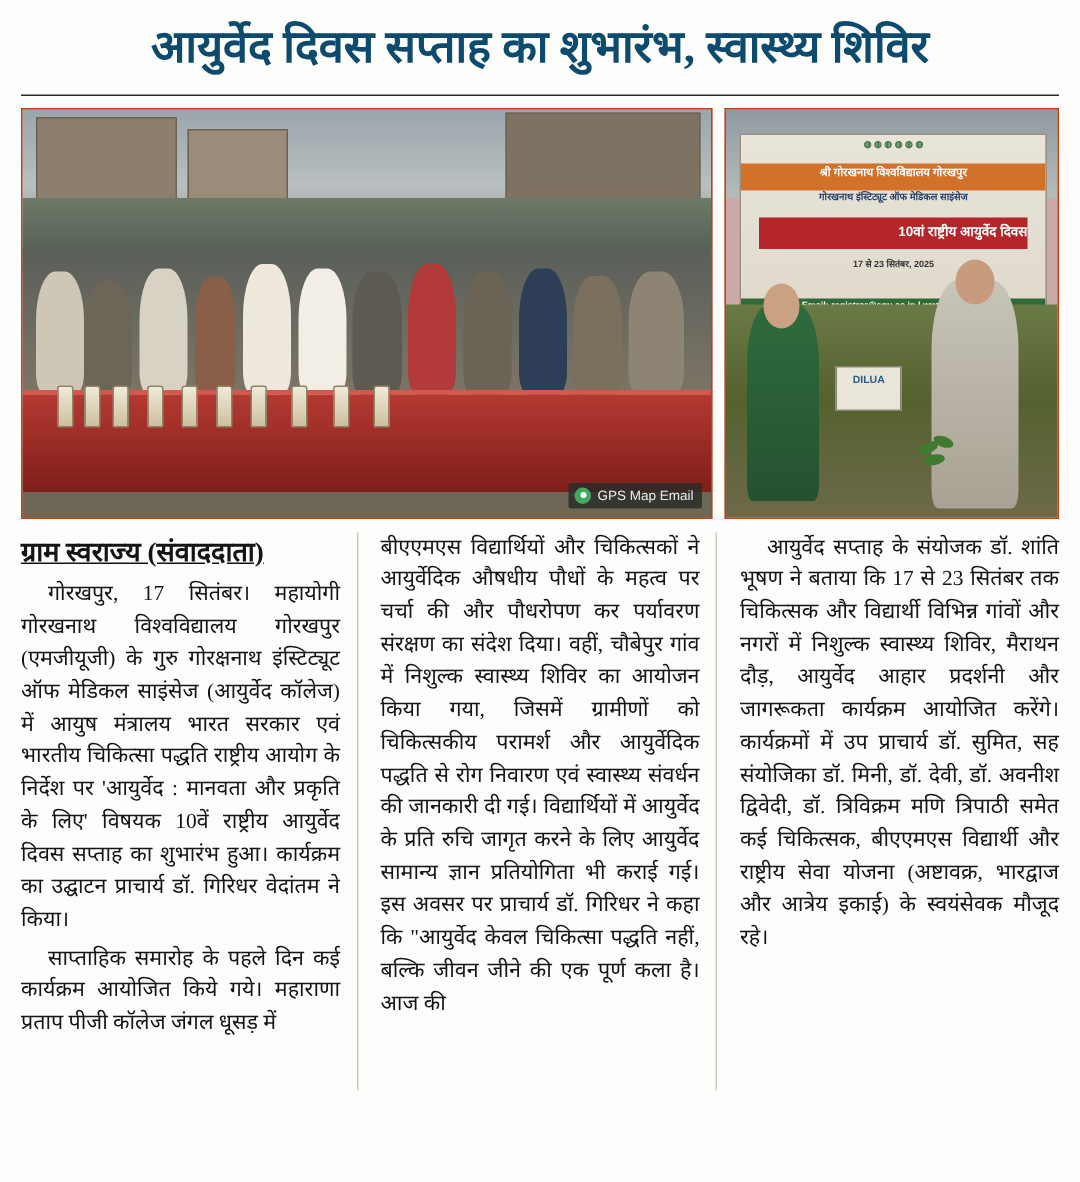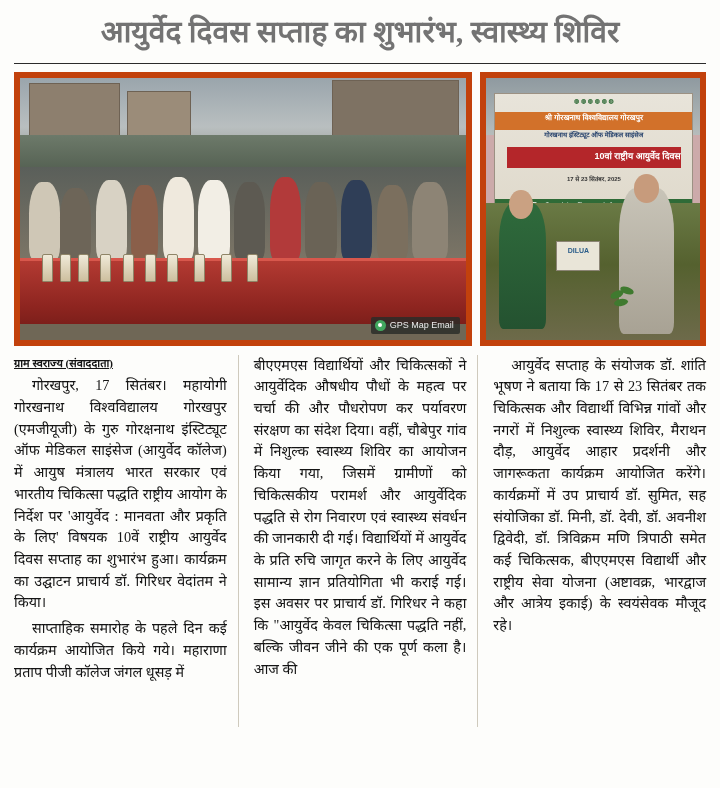--- a/index.html
+++ b/index.html
@@ -22,41 +22,41 @@
     padding: 10px 14px 8px 14px;
     background: #fdfdfb;
   }
   .headline {
     text-align: center;
     font-family: "Liberation Serif", serif;
     font-weight: bold;
     font-size: 30px;
     line-height: 1.35;
     letter-spacing: 0px;
-    color: #737373;
+    color: #0c4a6e;
     padding: 2px 2px 6px 2px;
   }
   .headline .line {
     display: block;
   }
   .rule {
     border: none;
     border-top: 1px solid #2b2b2b;
     margin: 4px 0 8px 0;
   }
   
   .photos {
     display: flex;
     gap: 8px;
     height: 274px;
   }
   .photo {
     position: relative;
     overflow: hidden;
-    border: 6px solid #c2410c;
+    border: 1px solid #c2410c;
     background: #caa;
   }
   .photo-left { width: 462px; }
   .photo-right { width: 222px; }
 
   
   .sky-l {
     position: absolute; left: 0; top: 0; width: 100%; height: 34%;
     background: linear-gradient(180deg,#9aa5ac 0%, #b9bfc0 55%, #8d8f86 100%);
   }
@@ -188,21 +188,21 @@
     font-family: "Liberation Serif", serif;
     position: relative;
   }
   .col + .col {
     padding-left: 15px;
     border-left: 1px solid #cfcabd;
     margin-left: -1px;
   }
   .byline {
     font-weight: bold;
-    font-size: 11px;
+    font-size: 18px;
     text-decoration: underline;
     margin-bottom: 4px;
     display: block;
     text-align: left;
   }
   .para {
     margin: 0 0 4px 0;
     text-indent: 18px;
   }
   .para.no-indent { text-indent: 0; }

